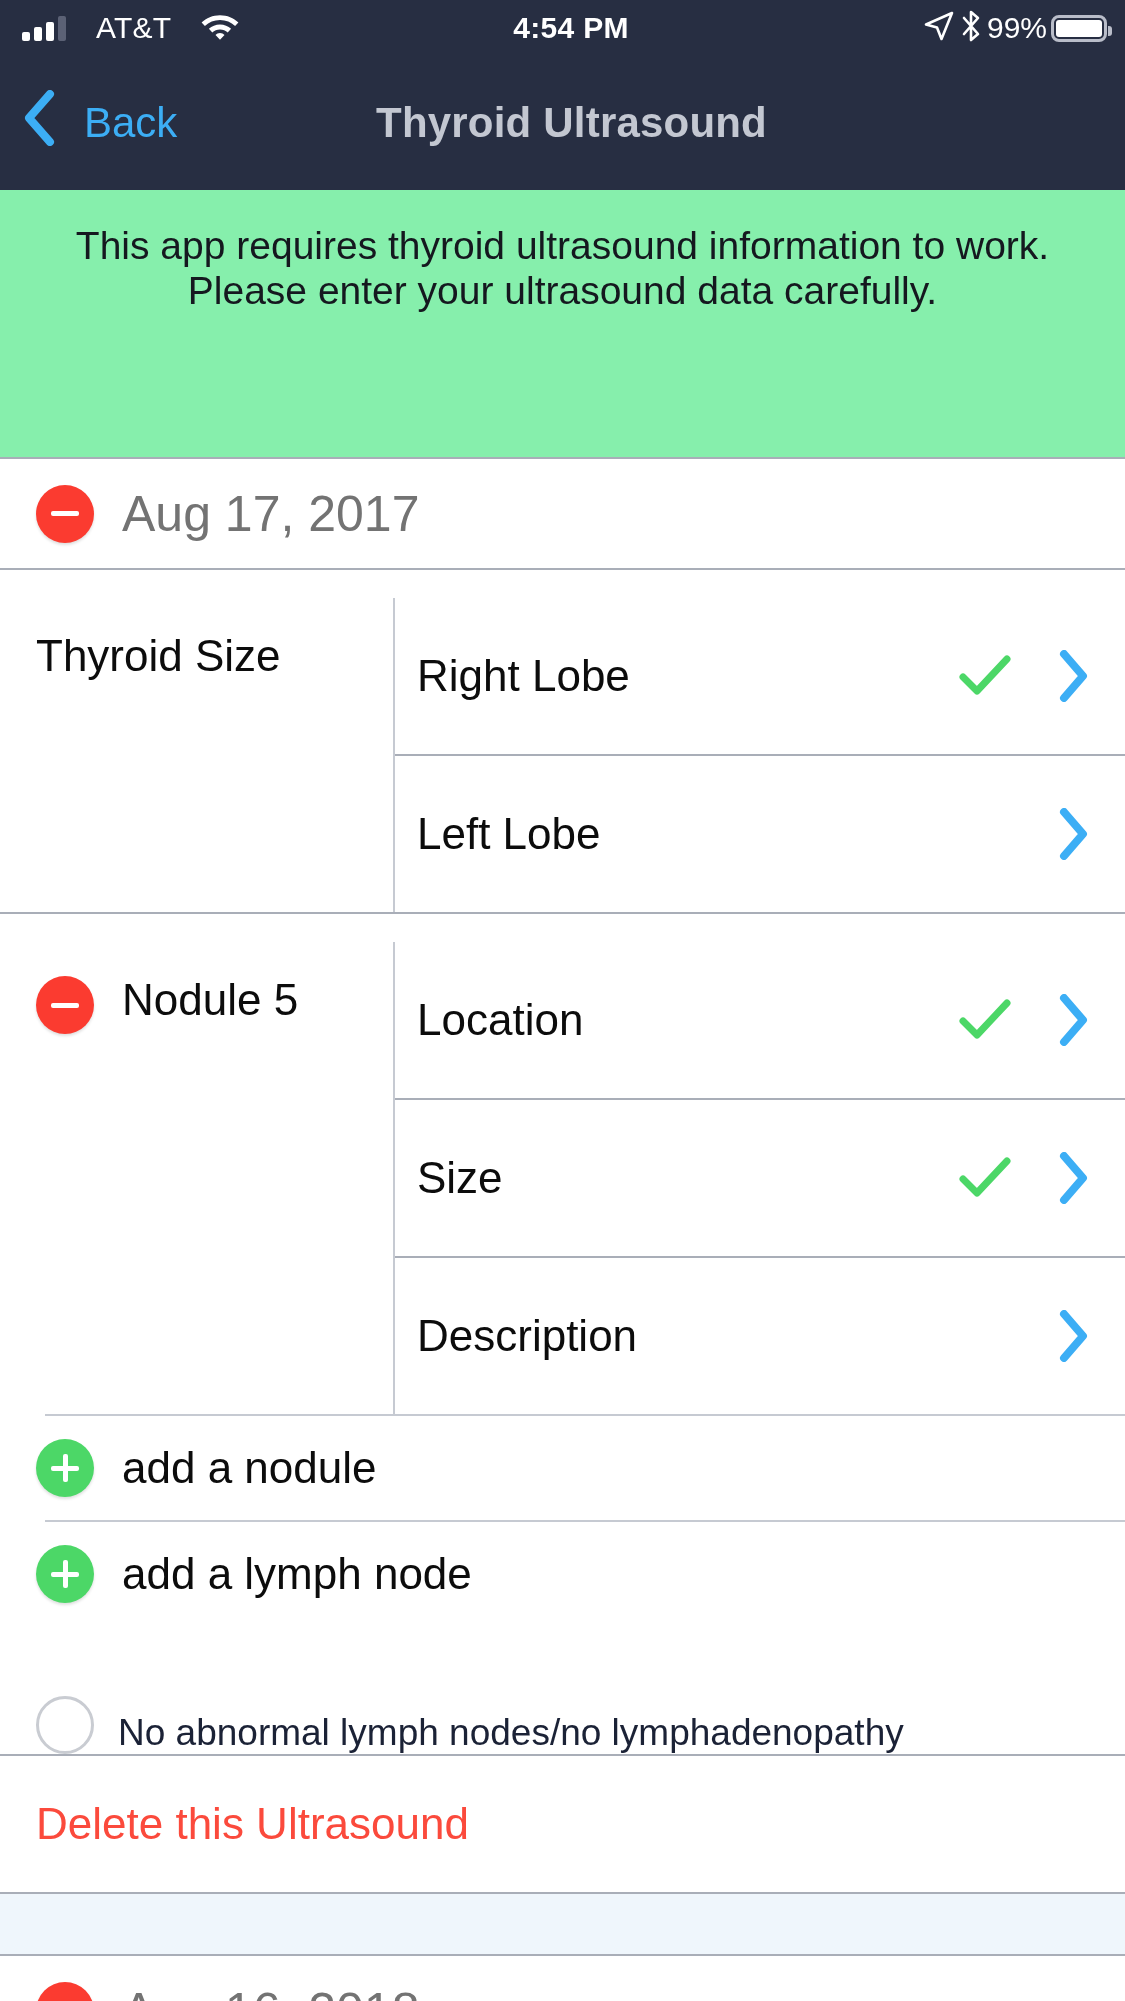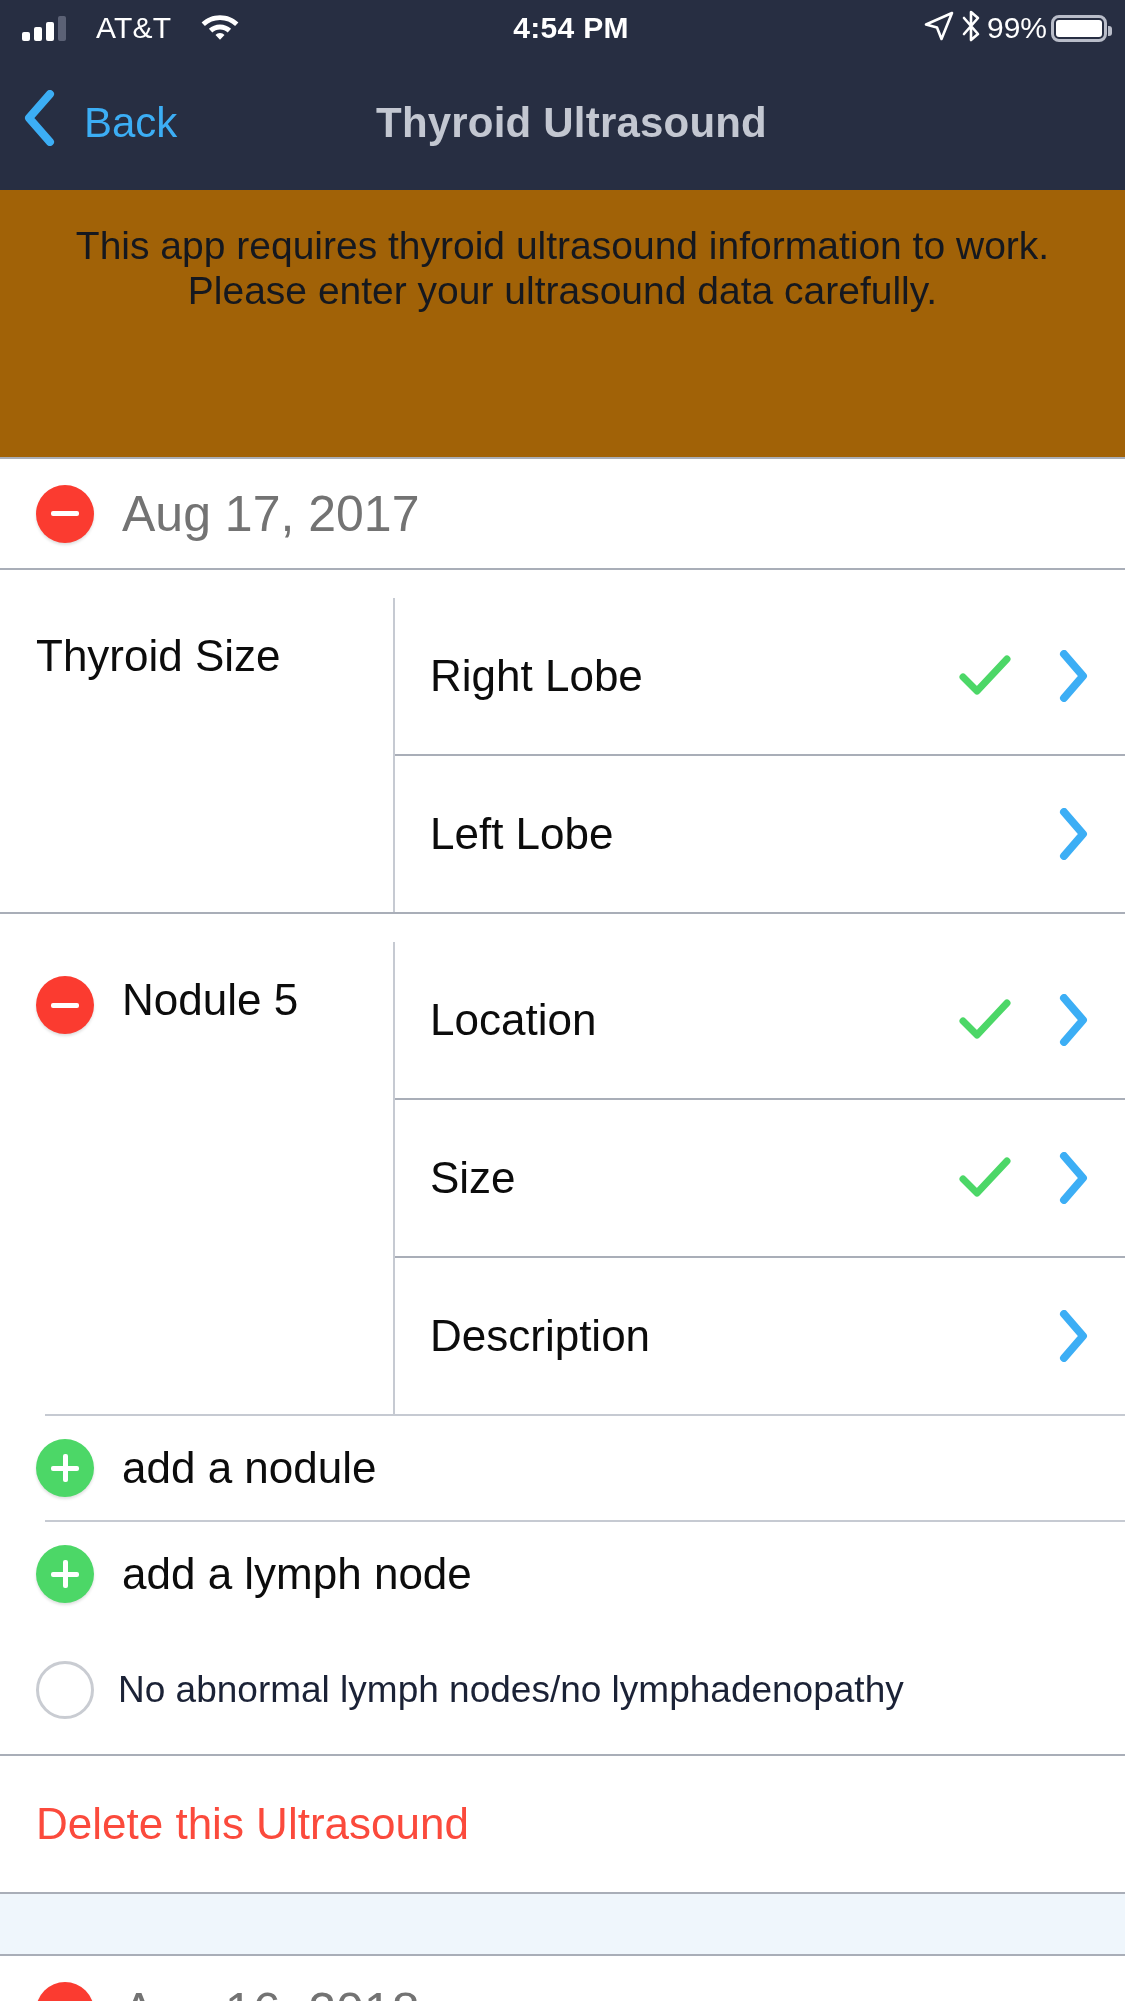--- a/index.html
+++ b/index.html
@@ -51,21 +51,21 @@
     color:#3CAEF5;font-size:42px;cursor:pointer;
   }
   .chev-back{display:block;}
   .nav-title{
     position:absolute;left:0;right:0;text-align:center;
     color:#C3C7D1;font-size:42px;font-weight:bold;letter-spacing:.2px;padding-left:18px;
   }
 
   
   .banner{
-    background:#a16207;
+    background:#86efac;
     padding:33px 70px 36px 70px;
     text-align:center;
     color:#15181F;
     font-size:39px;
     line-height:1.16;
     border-bottom:2px solid #A9AEB8;
     box-sizing:border-box;
     height:269px;
   }
 
@@ -94,34 +94,34 @@
     width:393px;flex:none;
     display:flex;align-items:flex-start;
     padding-top:34px;padding-left:36px;
     box-sizing:border-box;
     gap:28px;
   }
   .split-left .lbl{font-size:44px;color:#0C0C0C;line-height:1.1;}
   .split-right{flex:1;border-left:2px solid #C6CAD2;box-sizing:border-box;}
   .subrow{
     display:flex;align-items:center;height:156px;
-    padding-left:35px;padding-right:0;box-sizing:border-box;
+    padding-left:22px;padding-right:0;box-sizing:border-box;
     position:relative;
   }
   .subrow .sublabel{font-size:44px;color:#0C0C0C;flex:1;}
   .subrow-sep{height:2px;background:#A9AEB8;}
   .check{width:70px;display:flex;justify-content:center;align-items:center;flex:none;}
   .chev{width:105px;display:flex;justify-content:center;align-items:center;flex:none;}
 
   
   .add-row{height:104px;padding-left:36px;gap:28px;}
   .add-label{font-size:44px;color:#0C0C0C;}
 
   
-  .check-row{height:128px;padding-left:36px;gap:24px;}
+  .check-row{height:128px;padding-left:36px;gap:24px;align-items:flex-end;}
   .checkbox{
     width:58px;height:58px;border-radius:50%;flex:none;
     border:3px solid #C9CCD2;box-sizing:border-box;background:#fff;
   }
   .check-text{font-size:37px;color:#1B2236;}
 
   
   .delete-row{height:136px;padding-left:36px;}
   .delete-label{font-size:44px;color:#FB4A3C;}
 

